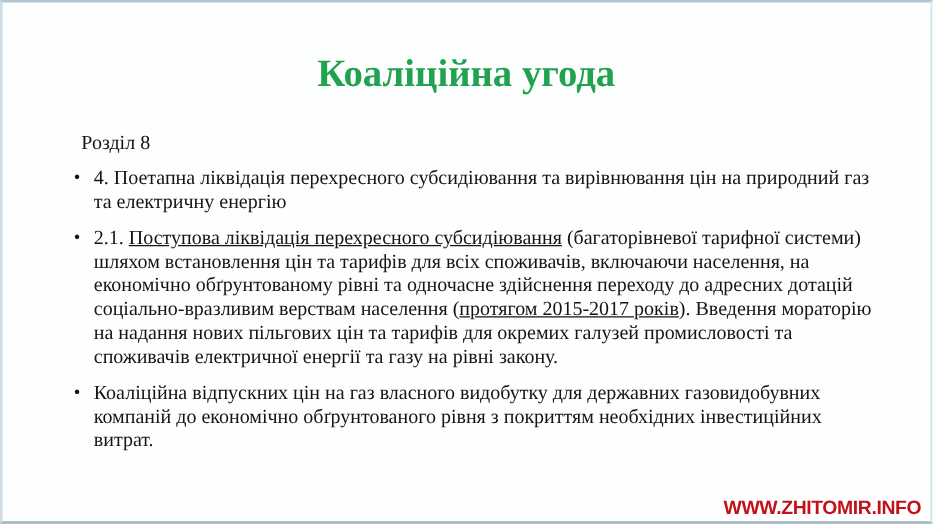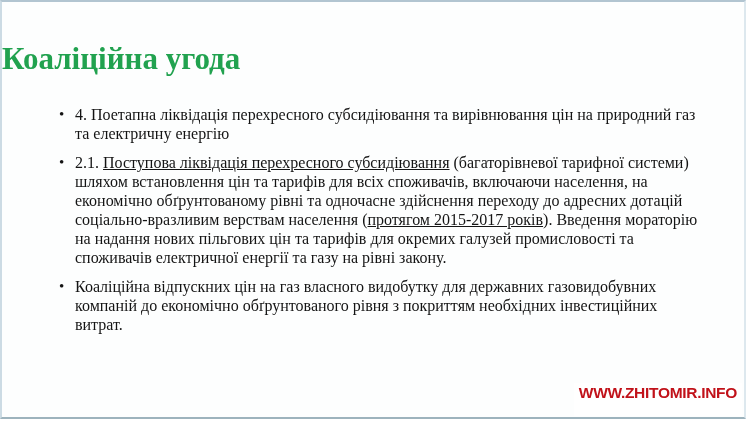--- a/index.html
+++ b/index.html
@@ -14,20 +14,21 @@
     width: 746px; height: 419px;
     box-sizing: border-box;
     background: #fdfefe;
     border-top: 2px solid #b2c5d1;
     border-left: 2px solid #ccdbe4;
     border-right: 2px solid #dde8ee;
     border-bottom: 2px solid #9db3bd;
   }
   .title {
     margin: 40px 0 0 0;
+    text-align: center;
     font-size: 31px;
     font-weight: bold;
     line-height: 1.1;
     letter-spacing: 0px;
   }
   .content {
     position: absolute;
     top: 103px;
     left: 57px;
     right: 44px;
@@ -54,34 +55,35 @@
     left: 0;
     top: 0;
     font-size: 15px;
   }
   .u { text-decoration: underline; margin-top: 48px; }
   .watermark {
     position: absolute;
     right: 2px;
     bottom: 1px;
     background: #ffffff;
-    padding: 1px 5px 14px 5px;
+    padding: 1px 5px 0 5px;
     font-family: "Liberation Sans", sans-serif;
     font-weight: bold;
     font-size: 15.5px;
     letter-spacing: -0.3px;
   }
 </style>
 </head>
 <body>
 
 <div class="slide">
   <h1 class="title" style="color: rgb(33, 162, 79);">Коаліційна угода</h1>
 
   <div class="content">
+    <div class="section">Розділ 8</div>
     <ul class="bullets">
         <li><span> 4. Поетапна ліквідація перехресного субсидіювання та вирівнювання цін на природний газ та електричну енергію</span></li>
         <li><span>2.1. </span><span class="u">Поступова ліквідація перехресного субсидіювання</span><span> (багаторівневої тарифної системи) шляхом встановлення цін та тарифів для всіх споживачів, включаючи населення, на економічно обґрунтованому рівні та одночасне здійснення переходу до адресних дотацій соціально-вразливим верствам населення (</span><span class="u">протягом 2015-2017 років</span><span>). Введення мораторію на надання нових пільгових цін та тарифів для окремих галузей промисловості та споживачів електричної енергії та газу на рівні закону.</span></li>
         <li><span>Коаліційна відпускних цін на газ власного видобутку для державних газовидобувних компаній до економічно обґрунтованого рівня з покриттям необхідних інвестиційних витрат.</span></li>
       </ul>
   </div>
 
   <div class="watermark" style="color: rgb(193, 18, 26);">WWW.ZHITOMIR.INFO</div>
 </div>
 

